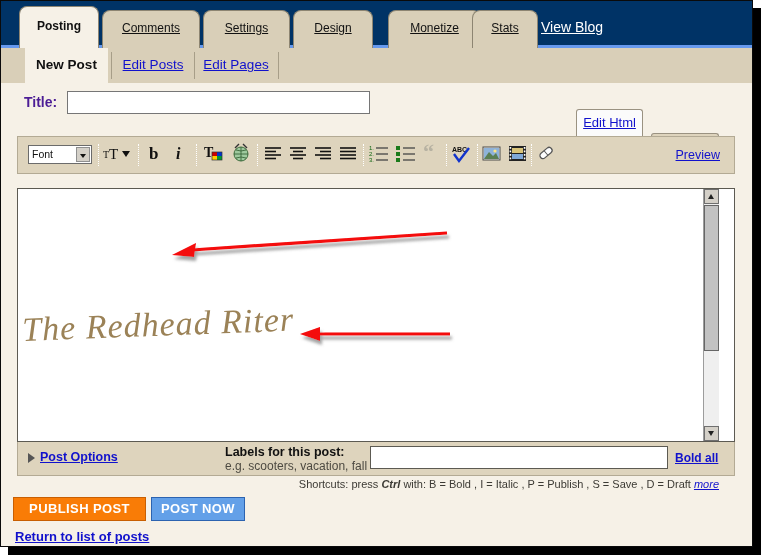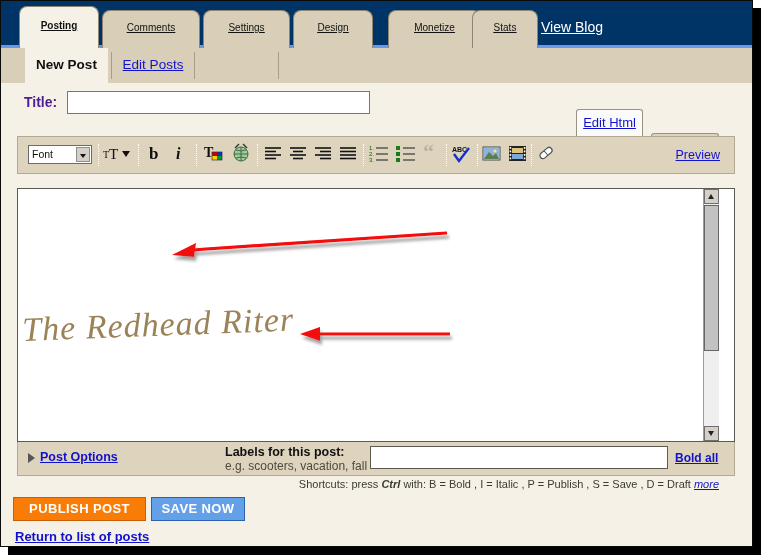--- a/index.html
+++ b/index.html
@@ -67,24 +67,23 @@
     position: absolute;
     top: 9px;
     height: 38px;
     background: #d9cfb8;
     border: 1px solid #8d8572;
     border-bottom: none;
     border-radius: 8px 8px 0 0;
     box-sizing: border-box;
     text-align: center;
     line-height: 34px;
-    font-size: 10px;
+    font-size: 12px;
     color: #111111;
     cursor: pointer;
-    text-decoration: underline;
   }
   .tab span {
     text-decoration: underline;
   }
   .tab.active {
     top: 5px;
     height: 42px;
     background: #f6f1e7;
     line-height: 38px;
     font-weight: bold;
@@ -496,20 +495,23 @@
 
     <div class="subrow">
       <div class="subtab active" style="left:24px;width:83px;">
         <span>New Post</span>
       </div>
       <div class="subsep" style="left:110px;"></div>
       <div class="subtab link" style="left:114px;width:76px;">
         <span>Edit Posts</span>
       </div>
       <div class="subsep" style="left:193px;"></div>
+      <div class="subtab link" style="left:197px;width:76px;">
+        <span>Edit Pages</span>
+      </div>
       <div class="subsep" style="left:277px;"></div>
     </div>
 
     <div class="body-panel"></div>
 
     <div class="title-label">Title:</div>
     <input class="title-input" type="text" placeholder="" style="">
 
     <div class="modetab inactive" style="left:575px;width:67px;">
       <span>Edit Html</span>
@@ -724,21 +726,21 @@
 
     <div class="shortcuts">
       <span>Shortcuts: press</span>
       <b><i>Ctrl</i></b>
       <span>with:</span>
       <span>B = Bold , I = Italic , P = Publish , S = Save , D = Draft</span>
       <span class="more">more</span>
     </div>
 
     <div class="btn btn-publish">PUBLISH POST</div>
-    <div class="btn btn-save">SAVE NOW</div>
+    <div class="btn btn-save">POST NOW</div>
     <div class="return-link">Return to list of posts</div>
 
   </div>
 
   <svg class="anno-svg">
     <defs>
       <filter id="shadow1" x="-30%" y="-60%" width="180%" height="260%">
         <feDropShadow dx="2" dy="4" stdDeviation="1.5" flood-color="#999999" flood-opacity="0.9"></feDropShadow>
       </filter>
     </defs>

